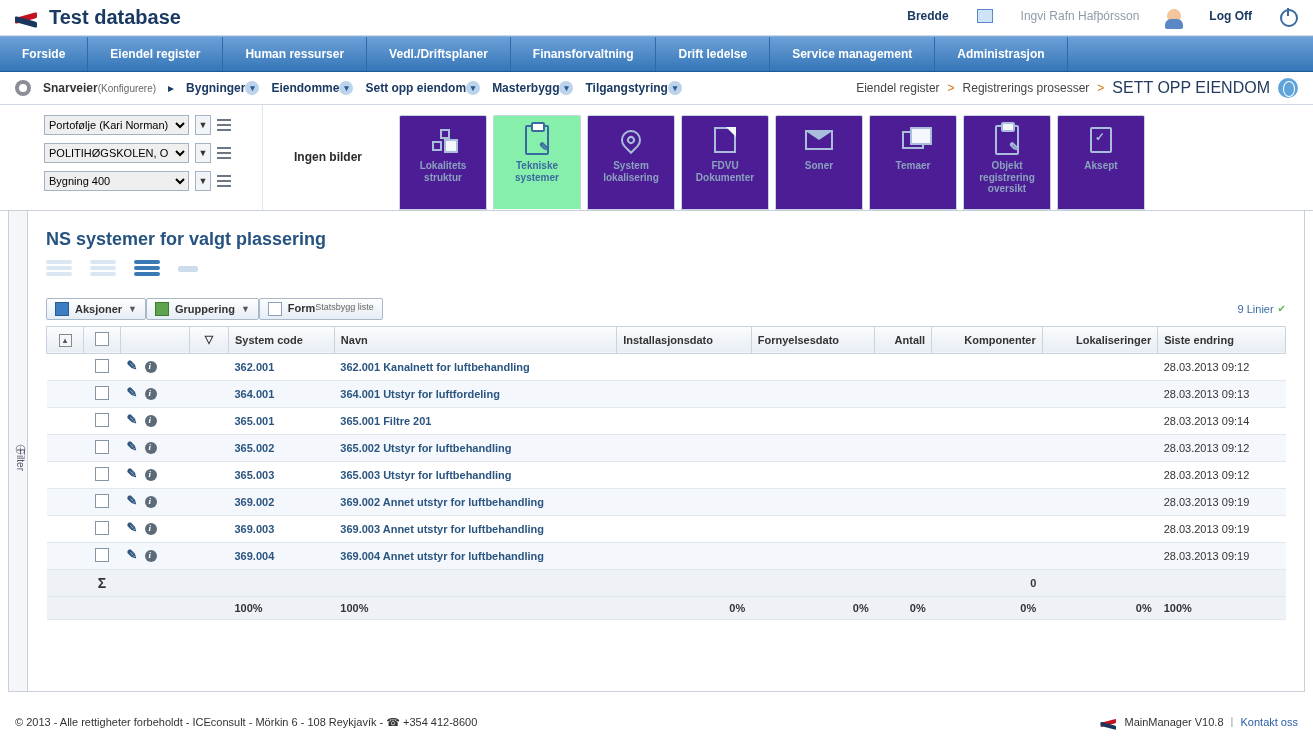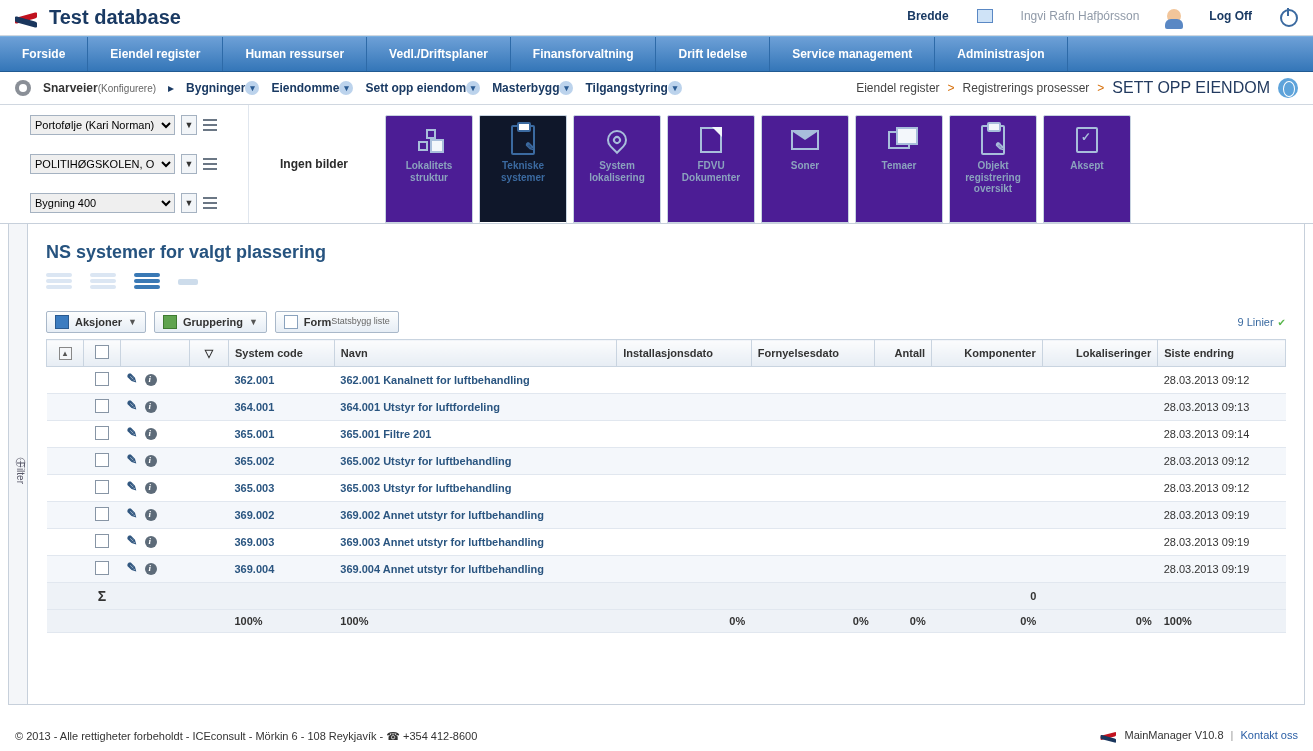--- a/index.html
+++ b/index.html
@@ -27,30 +27,30 @@
 .konf{font-size:10px;color:#666}
 .subbar-left .crumb{color:#1a3a63;font-weight:bold;display:flex;align-items:center;cursor:pointer}
 .dd-icon{width:14px;height:14px;border-radius:50%;background:#bcd3ec;display:inline-flex;align-items:center;justify-content:center;color:#2a5b92;font-size:9px}
 .sep{color:#1a3a63}
 .subbar-right{display:flex;align-items:center;gap:8px;color:#444}
 .subbar-right .current{color:#223a5f;font-size:16px;font-weight:normal}
 .orange{color:#d66f0a}
 .globe-icon{width:20px;height:20px;border-radius:50%;background:#5ea3da;display:inline-block;position:relative}
 .globe-icon:after{content:"";position:absolute;left:5px;top:3px;width:10px;height:14px;border:1px solid #fff;border-radius:50%}
 .workarea{display:flex;border-bottom:1px solid #c7d0db}
-.wa-left{width:200px;padding:10px 18px 10px 30px;display:flex;flex-direction:column;gap:19px}
+.wa-left{width:200px;padding:10px 18px 10px 44px;display:flex;flex-direction:column;gap:8px}
 .sel-row{display:flex;align-items:center;gap:6px}
 .sel-row select{width:145px;font-size:11px;height:20px;border:1px solid #a5b2c1}
 .dropbtn{width:14px;height:18px;border:1px solid #a5b2c1;background:#f2f5f8;display:flex;align-items:center;justify-content:center;font-size:9px}
 .ham{width:14px;height:12px;display:flex;flex-direction:column;justify-content:space-between}
 .ham span{height:2px;background:#6b7785}
 .nobilder{flex:0 0 130px;display:flex;align-items:center;justify-content:center;font-weight:bold;color:#2a2a2a;border-left:1px solid #e0e6ee}
 .tabstrip{display:flex;padding:10px 6px 0 6px;gap:6px;flex:1}
 .tab{width:78px;border:1px solid #c7d3e0;background:#4c1d95;border-radius:2px 2px 0 0;display:flex;flex-direction:column;align-items:center;justify-content:flex-start;padding:10px 4px 14px;cursor:pointer;text-align:center;font-size:10px;color:#8ba2be;font-weight:bold;line-height:1.15}
-.tab.active{background:#0f172a;border-bottom-color:#fff;color:#3b6aa0}
+.tab.active{background:#86efac;border-bottom-color:#fff;color:#3b6aa0}
 .tab .ticon{width:30px;height:28px;margin-bottom:6px;color:#a8bedb;display:flex;align-items:center;justify-content:center}
 
 .clipboard{width:20px;height:26px;border:2px solid currentColor;border-radius:2px;position:relative}
 .clipboard:before{content:"";position:absolute;top:-5px;left:4px;width:10px;height:6px;border:2px solid currentColor;border-radius:2px;background:#f3f7fb}
 .tab.active .clipboard:before{background:#fff}
 .clipboard:after{content:"✎";position:absolute;right:-2px;bottom:-2px;font-size:12px;color:currentColor}
 .pin{width:16px;height:16px;border:2px solid currentColor;border-radius:50% 50% 50% 0;transform:rotate(-45deg);position:relative}
 .pin:after{content:"";position:absolute;inset:4px;border:2px solid currentColor;border-radius:50%}
 .doc{width:18px;height:22px;border:2px solid currentColor;position:relative}
 .doc:after{content:"";position:absolute;right:-2px;top:-2px;border:5px solid transparent;border-right-color:#f3f7fb;border-top-color:#f3f7fb}
@@ -66,21 +66,21 @@
 .content{display:flex;border:1px solid #c7d0db;margin:0 8px;border-top:none;min-height:480px}
 .filter-rail{width:18px;background:#f4f6f9;border-right:1px solid #c7d0db;writing-mode:vertical-rl;text-align:center;padding-top:6px;font-size:10px;color:#556;cursor:pointer}
 .panel{flex:1;padding:14px 18px 10px;overflow:auto}
 .panel h2{color:#26537f;font-size:18px;margin:4px 0 10px;font-weight:bold}
 .stackicons{display:flex;gap:18px;margin:6px 0 20px}
 .stk{width:26px;height:18px;display:flex;flex-direction:column;gap:2px}
 .stk span{height:4px;border-radius:3px;background:#bcd3ec}
 .stk.active span{background:#3a79b5}
 .stk.dim span{background:#dbe6f3}
 .dash{width:20px;height:6px;background:#cddceb;border-radius:2px;align-self:center}
-.toolbar{display:flex;align-items:center;gap:8px;margin-bottom:6px}
+.toolbar{display:flex;align-items:center;margin-bottom:6px}
 .tbtn{border:1px solid #a9b8c9;background:linear-gradient(#fdfefe,#e6edf5);border-radius:2px;display:flex;align-items:center;gap:6px;padding:3px 8px;font-size:11px;color:#333;font-weight:bold;cursor:pointer}
 .tbtn .sq-ico{width:12px;height:12px;background:#3c7cc0;border:1px solid #2a5a90}
 .tbtn .car{font-size:9px;color:#555}
 .formbtn{display:flex;align-items:center;gap:6px}
 .formbtn .txt{display:flex;flex-direction:row;line-height:1}
 .formbtn .txt .s{font-size:9px;font-weight:normal;color:#666}
 .linier{margin-left:auto;color:#3a6aa0;font-size:11px;display:flex;align-items:center;gap:4px}
 .linier .ok{color:#58b64b;font-size:10px}
 table{width:100%;border-collapse:collapse;font-size:11px}
 th{background:linear-gradient(#fbfcfd,#e7edf4);border:1px solid #c9d4e0;padding:5px 6px;text-align:left;color:#333;font-weight:bold}

